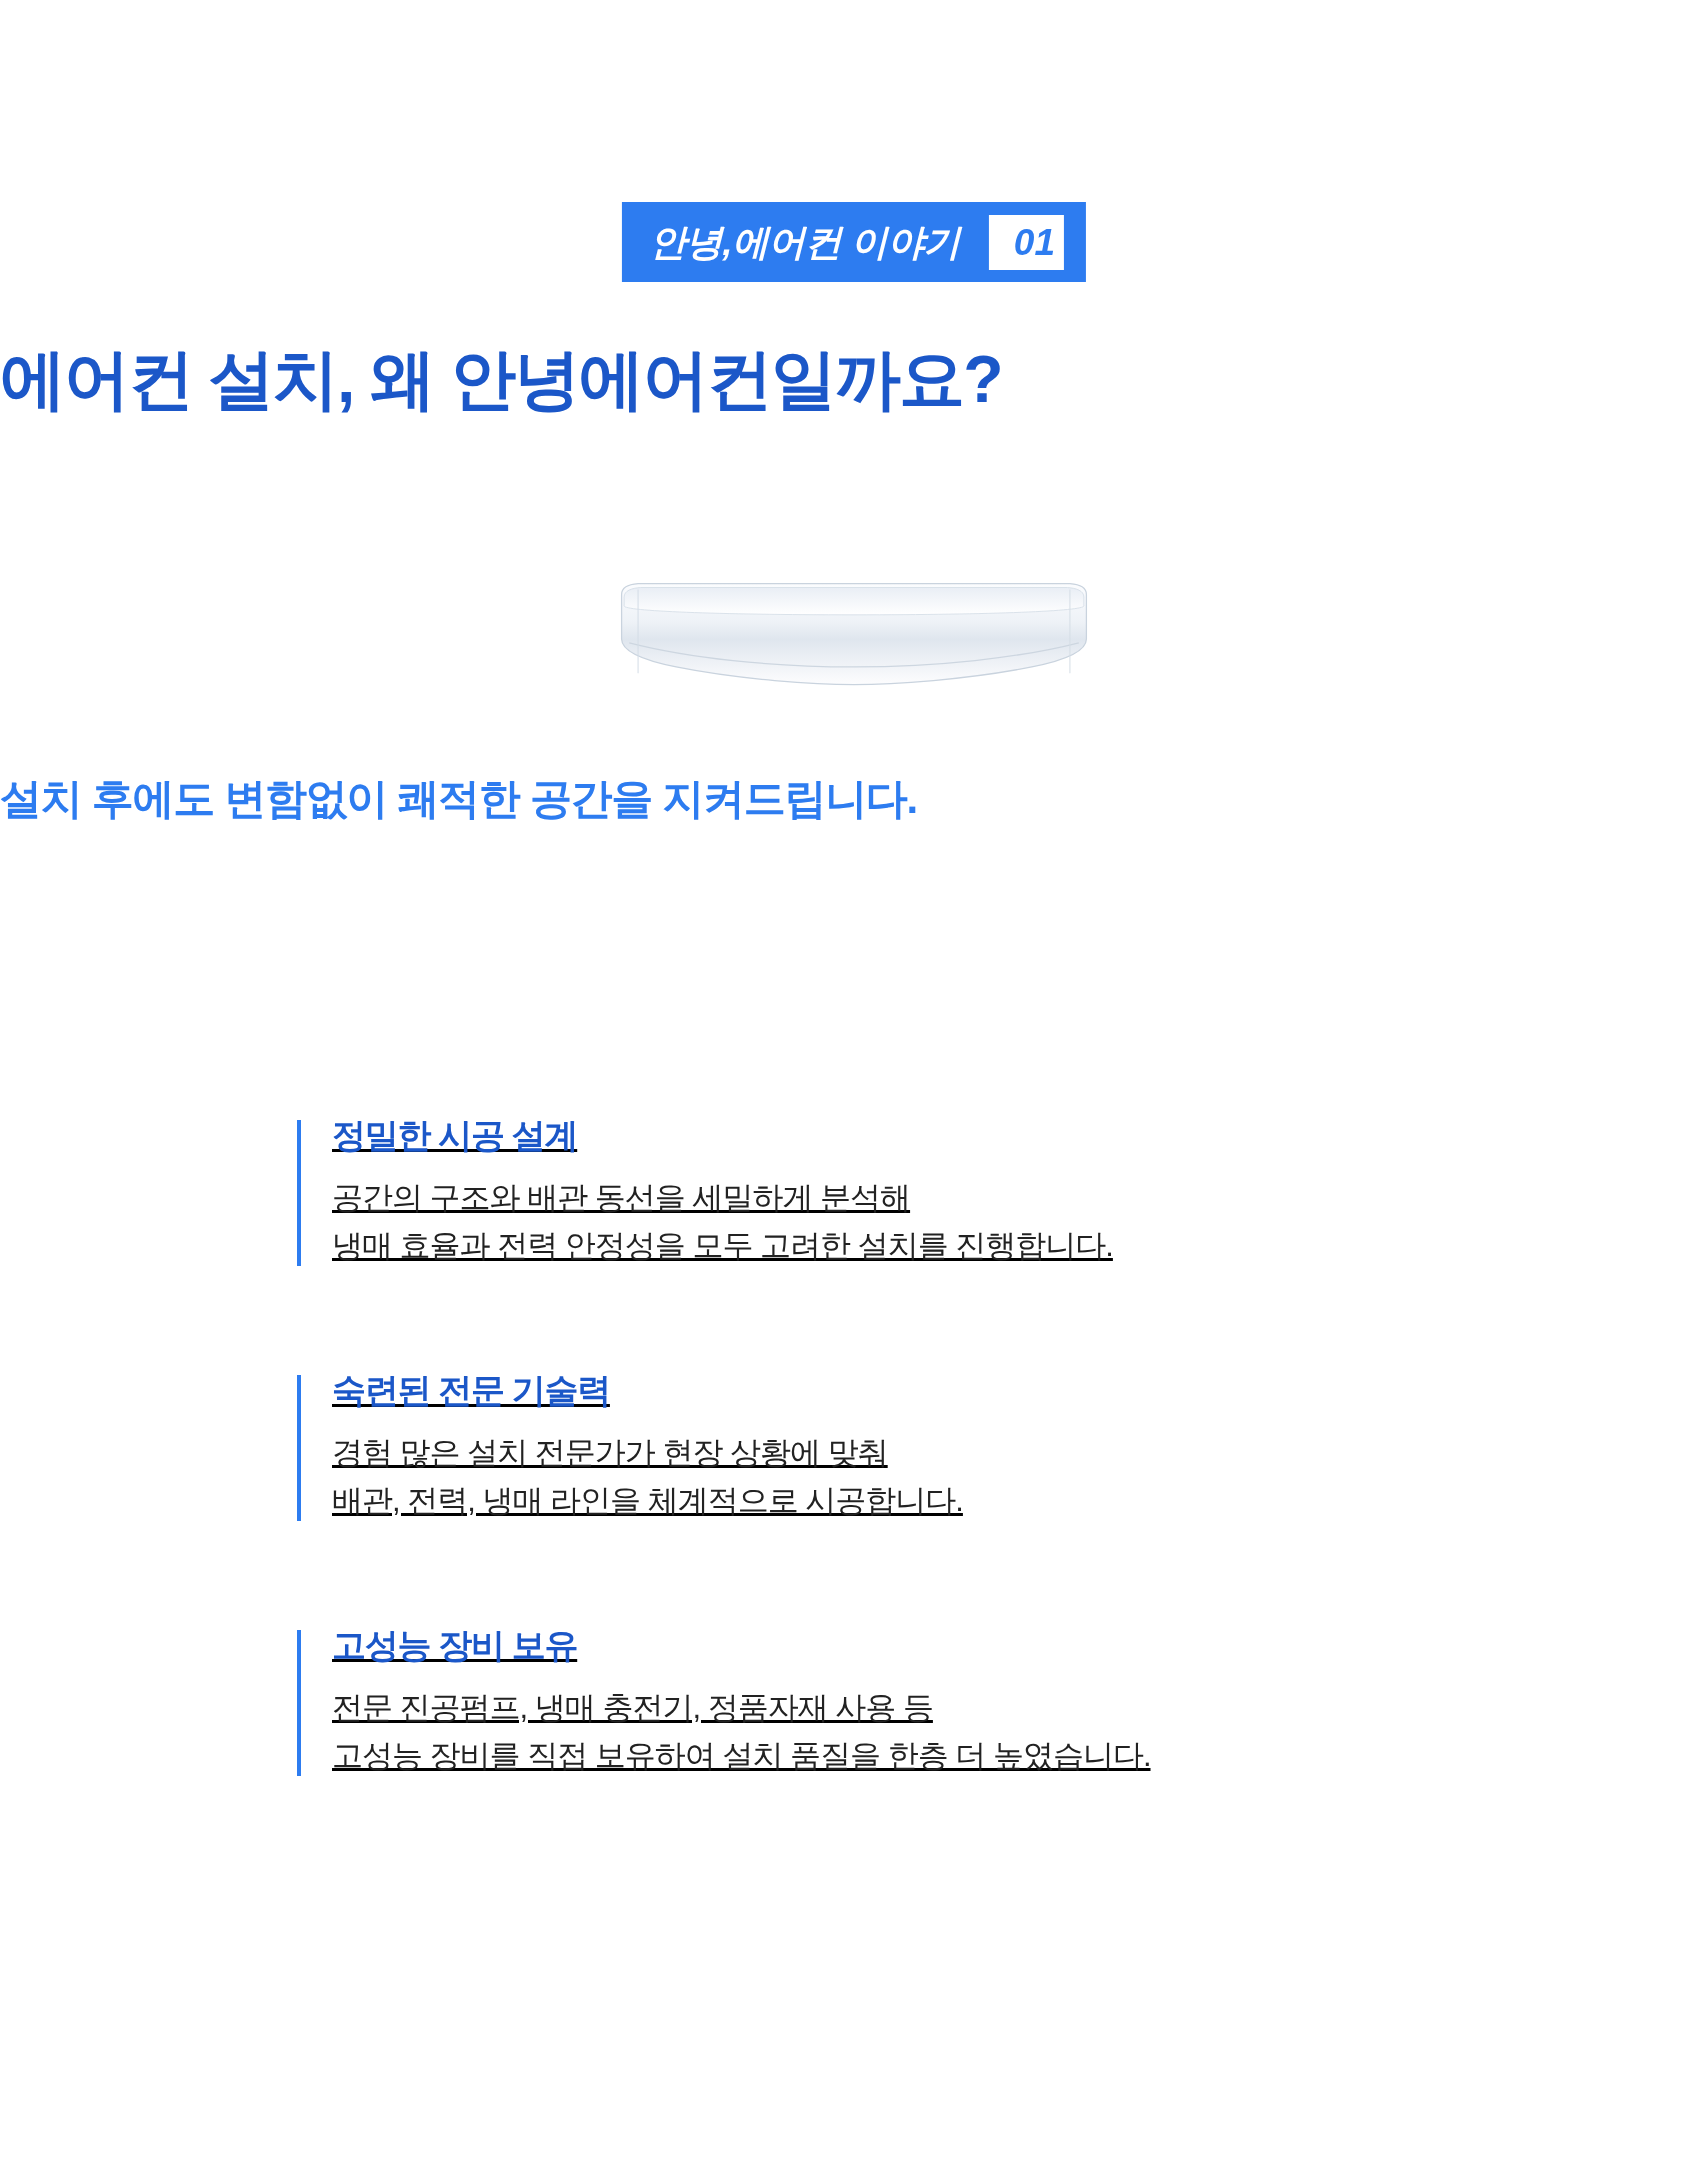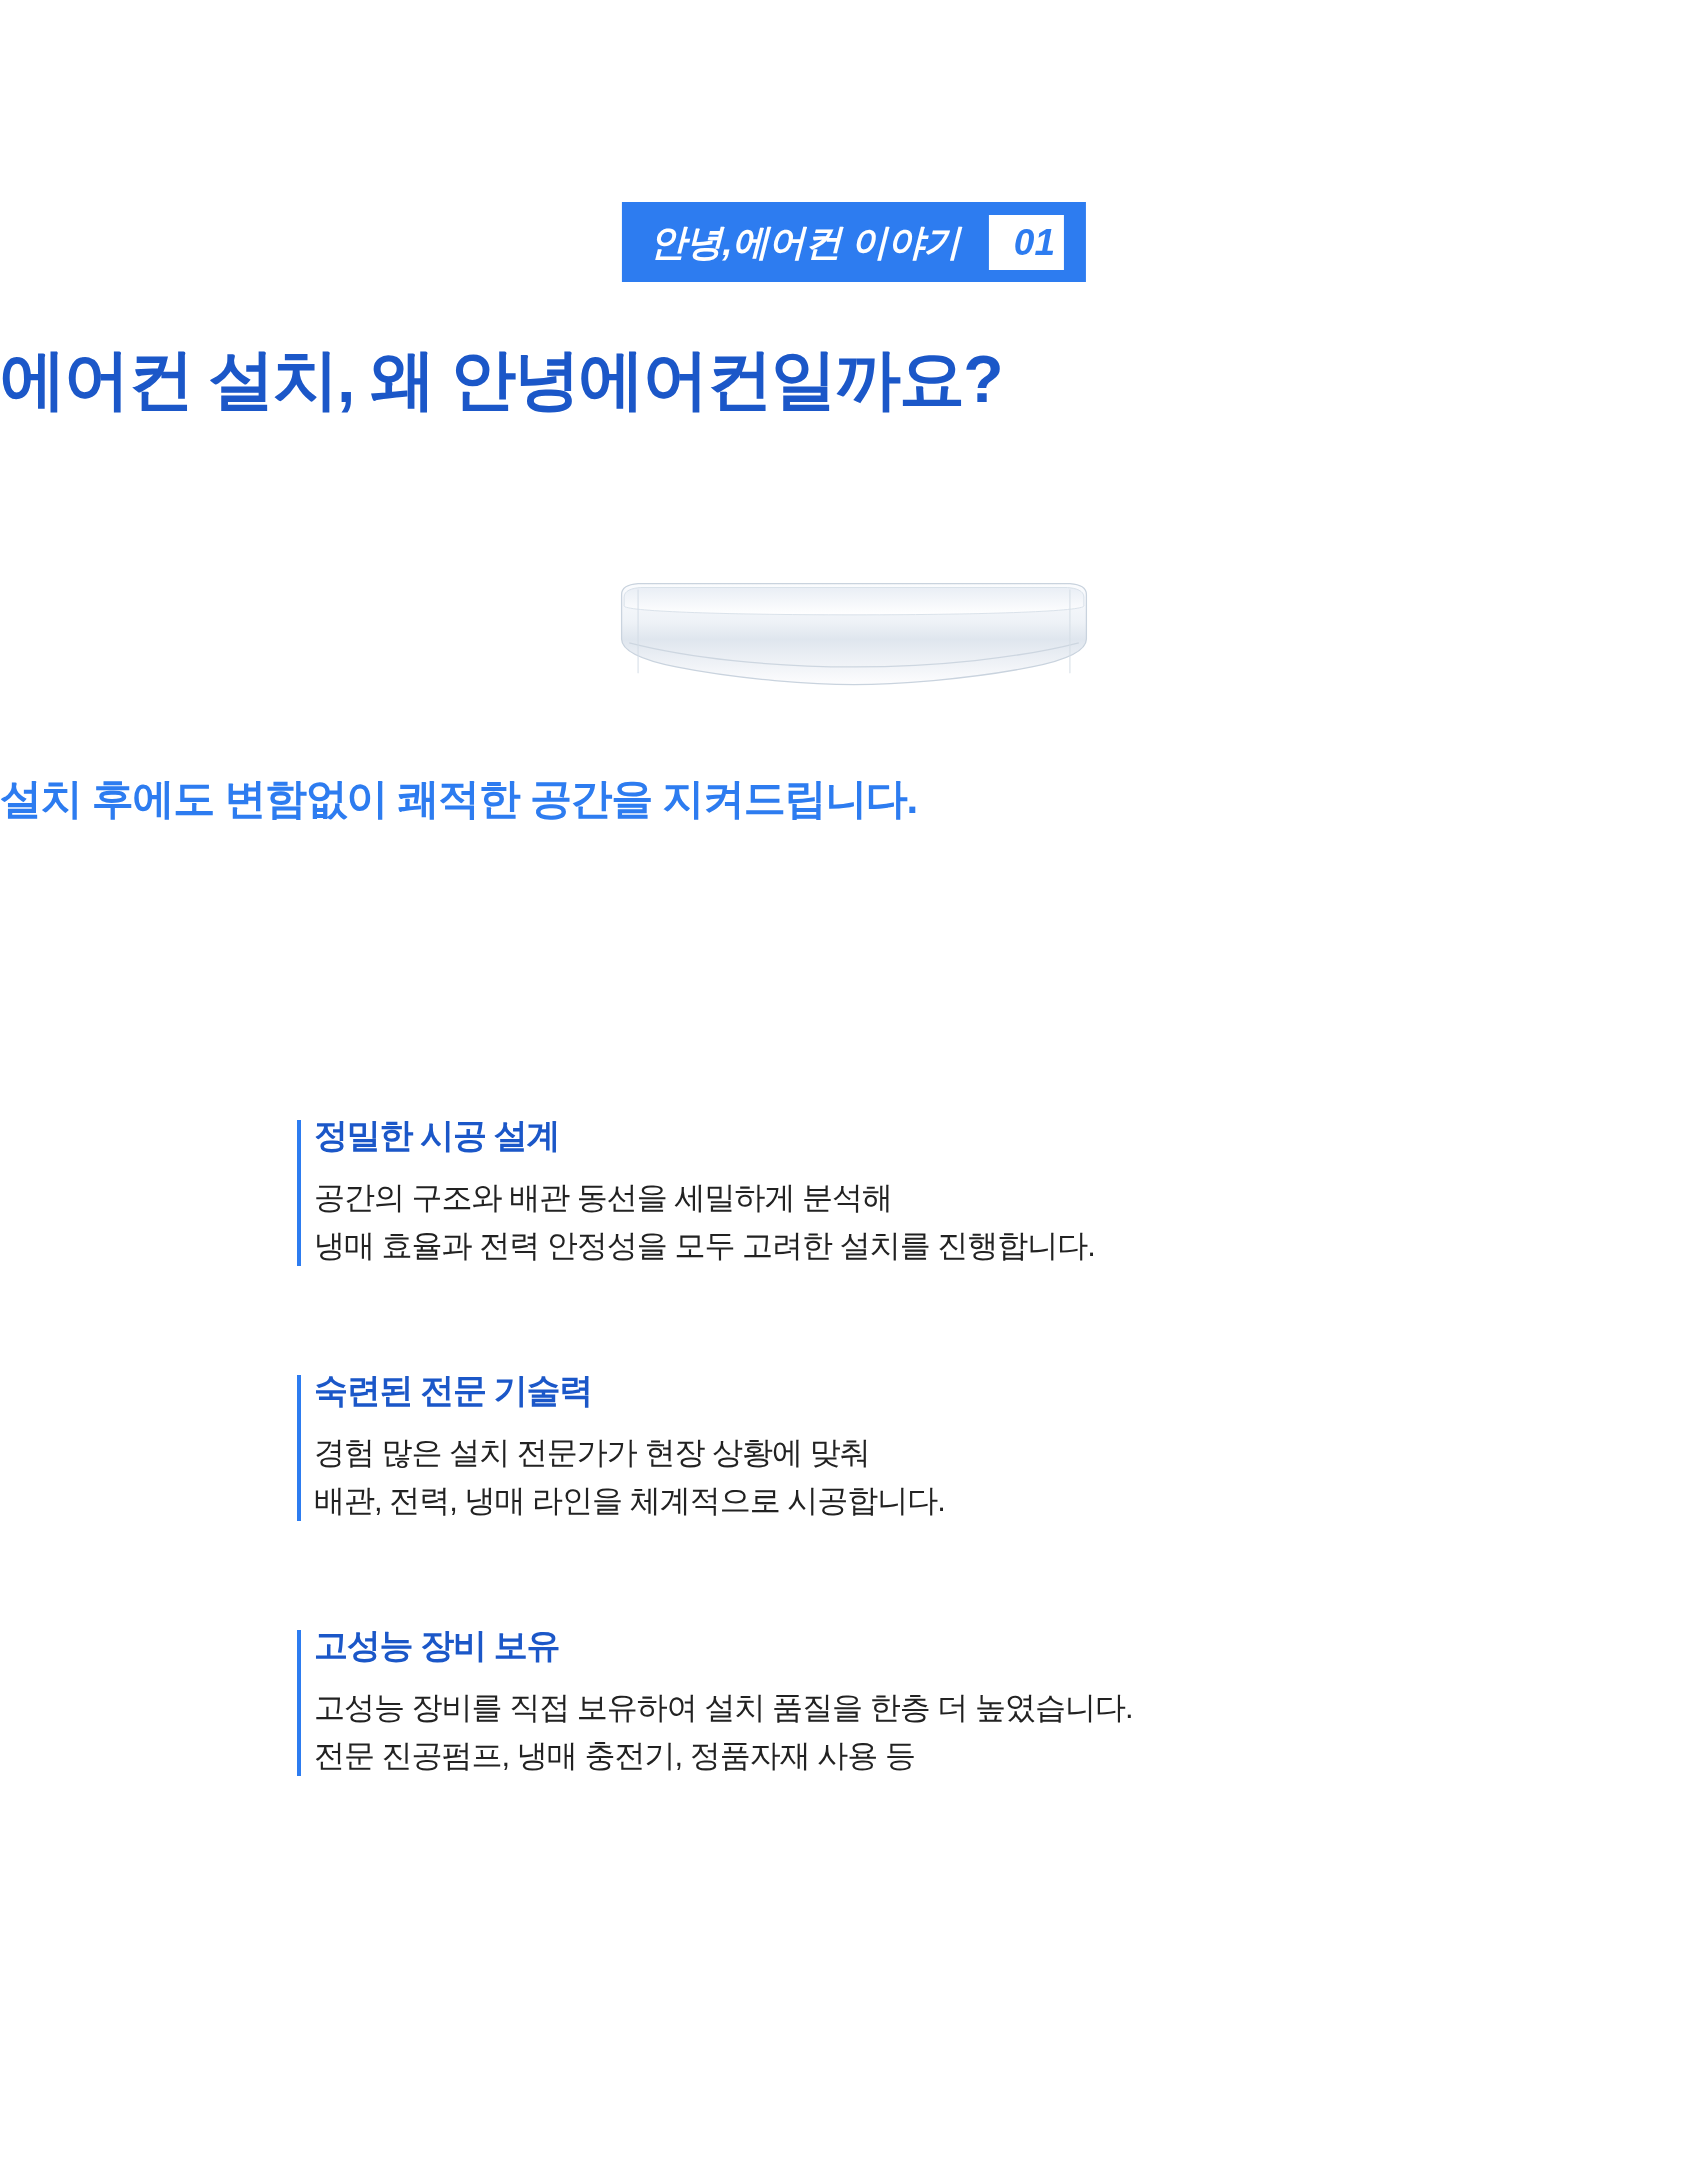--- a/index.html
+++ b/index.html
@@ -114,22 +114,23 @@
 
   
   .features {
     position: absolute;
     top: 1115px;
     left: 297px;
     width: 1143px;
   }
   .feature {
     position: relative;
-    padding-left: 17px;
+    padding-left: 35px;
     margin-bottom: 100px;
+    text-decoration: underline;
   }
   .feature:last-child { margin-bottom: 0; }
   .feature::before {
     content: "";
     position: absolute;
     left: 0;
     top: 5.1px;
     bottom: 3.8px;
     width: 3.8px;
     background: #2d7cf0;
@@ -210,21 +211,21 @@
       <div class="feature-title">숙련된 전문 기술력</div>
       <div class="feature-desc">
         <div>경험 많은 설치 전문가가 현장 상황에 맞춰</div>
         <div>배관, 전력, 냉매 라인을 체계적으로 시공합니다.</div>
       </div>
     </div>
 
     <div class="feature">
       <div class="feature-title">고성능 장비 보유</div>
       <div class="feature-desc">
+        <div>전문 진공펌프, 냉매 충전기, 정품자재 사용 등</div>
         <div>고성능 장비를 직접 보유하여 설치 품질을 한층 더 높였습니다.</div>
-        <div>전문 진공펌프, 냉매 충전기, 정품자재 사용 등</div>
       </div>
     </div>
 
   </div>
 
 </div>
 
 
 </body></html>

